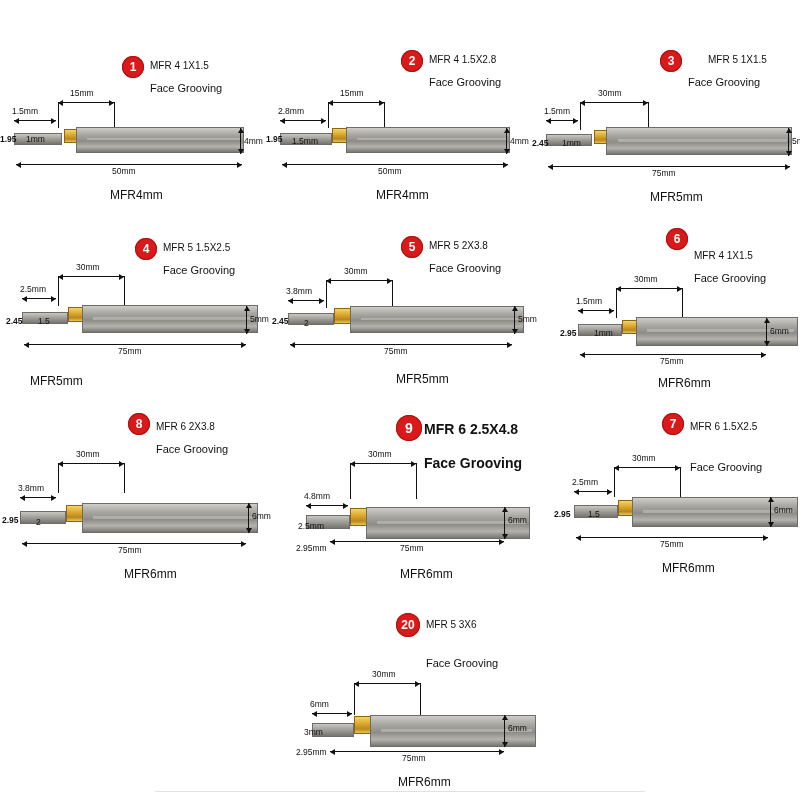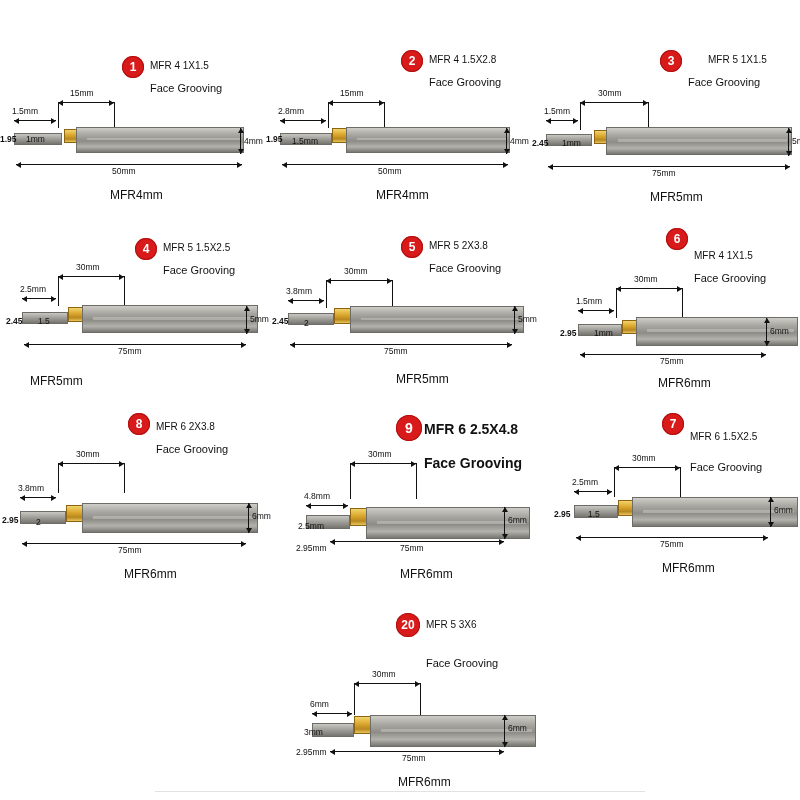--- a/index.html
+++ b/index.html
@@ -303,21 +303,21 @@
   <div class="dimtext" style="left:240px;top:110px;">6mm</div>
 
   <div class="dimh" style="left:62px;top:136px;width:174px;"></div>
   <div class="dimtext" style="left:132px;top:138px;">75mm</div>
 
   <div class="bottom-label" style="left:132px;top:162px;">MFR6mm</div>
 </div>
 
 <div class="item" style="left:536px;top:405px;width:264px;height:175px;">
   <div class="badge" style="left:126px;top:8px;width:22px;height:22px;font-size:12px;">7</div>
-  <div class="title" style="left:154px;top:26px;">MFR 6 1.5X2.5</div>
+  <div class="title" style="left:154px;top:16px;">MFR 6 1.5X2.5</div>
   <div class="subtitle" style="left:154px;top:56px;">Face Grooving</div>
 
   <div class="dimh" style="left:78px;top:62px;width:66px;"></div>
   <div class="dimtext" style="left:96px;top:48px;">30mm</div>
   <div class="tick" style="left:78px;top:62px;height:30px;"></div>
   <div class="tick" style="left:144px;top:62px;height:30px;"></div>
 
   <div class="dimtext" style="left:36px;top:72px;">2.5mm</div>
   <div class="dimh" style="left:38px;top:86px;width:38px;"></div>
 

